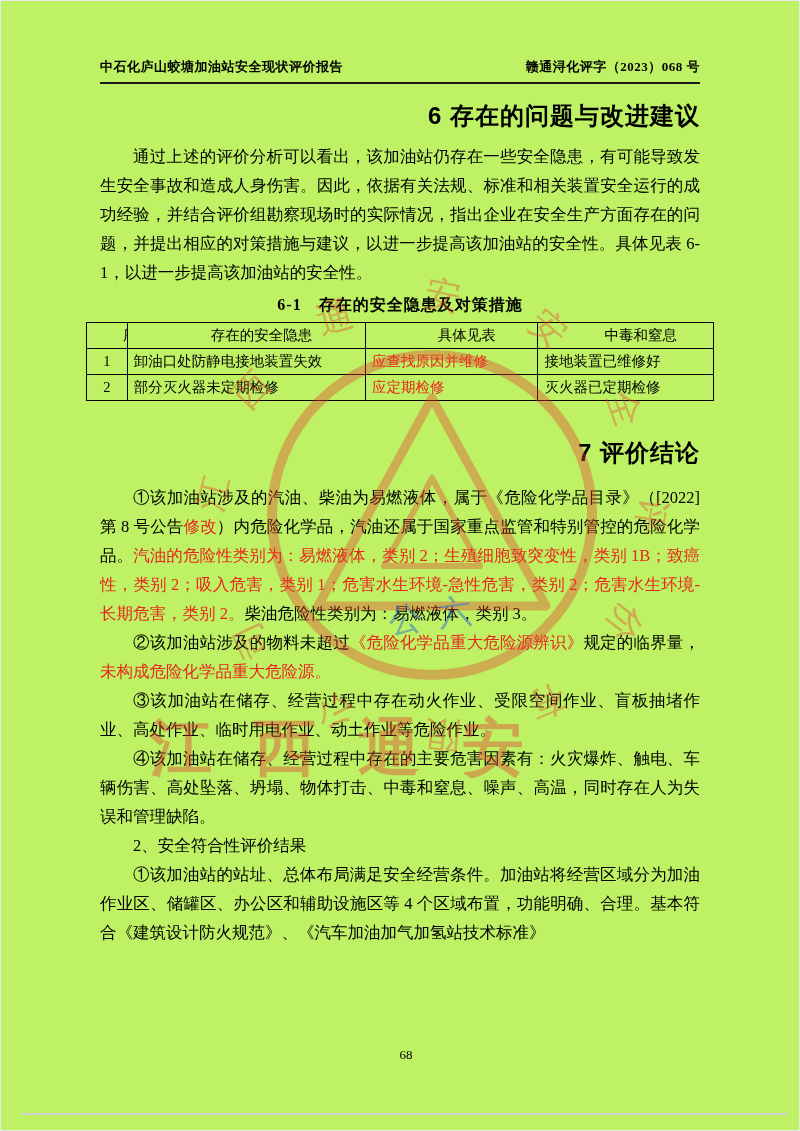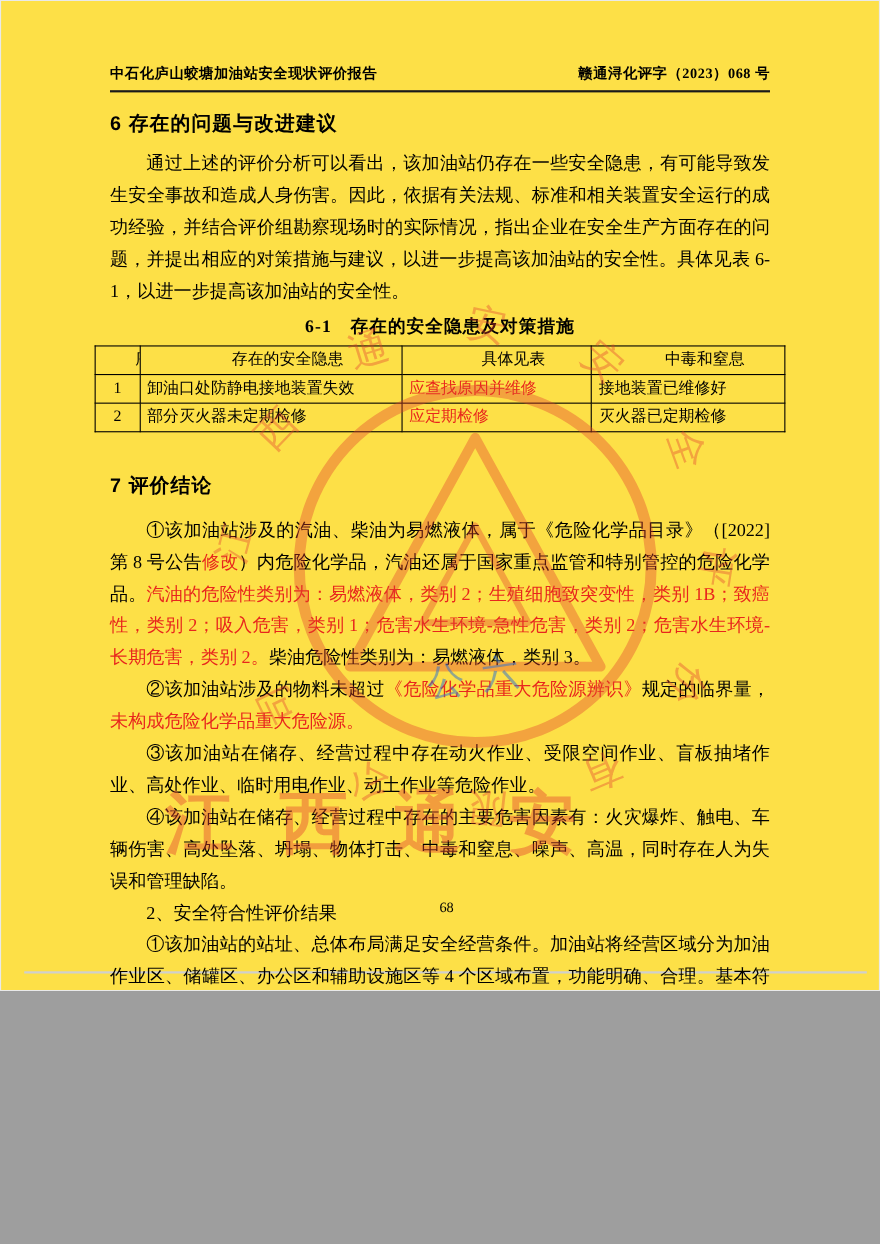--- a/index.html
+++ b/index.html
@@ -1,28 +1,28 @@
 <!DOCTYPE html>
 <html lang="zh" style="--red: #e8261d; --wm-red: rgba(226,64,47,0.42);"><head>
 <meta charset="utf-8">
 <style>
   * { margin:0; padding:0; box-sizing:border-box; }
   html,body { background:#9e9e9e; }
   .page {
-    position:relative; width:800px; height:901px; margin:0 auto;
-    background:#fde047; overflow:hidden; color:#000;
+    position:relative; width:800px; height:1131px; margin:0 auto;
+    background:#bef264; overflow:hidden; color:#000;
     font-family:"Liberation Serif","DejaVu Serif",serif;
     box-shadow: inset 0 0 0 1px #e9e9e9;
   }
   .content { position:relative; z-index:1; padding:58px 100px 0 100px; }
   .doc-header { display:flex; justify-content:space-between; align-items:flex-end;
     font-size:13px; font-weight:bold; letter-spacing:0.5px; }
   .header-rule { border-bottom:2px solid #1a1a1a; margin-top:6px; }
   .h-sec { font-family:"Liberation Sans","DejaVu Sans",sans-serif;
-    font-weight:700; font-size:18px; letter-spacing:1px; margin:16px 0 10px; }
+    font-weight:700; font-size:24px; letter-spacing:1px; margin:16px 0 10px;text-align:right; }
   .h-sec7 { margin-top:36px; margin-bottom:14px; }
   p.body { font-size:16.5px; line-height:29px; text-align:justify; text-justify:inter-character;
     text-indent:2em; }
   .red { color:var(--red,#e8261d); }
   .tbl-caption { text-align:center; font-weight:700; font-size:16px; margin:8px 0 6px;
     font-family:"Liberation Serif","DejaVu Serif",serif; letter-spacing:1px; }
   table.hzd { width:calc(100% + 28px); margin-left:-14px; border-collapse:collapse;
     font-size:14.5px; table-layout:fixed; }
   table.hzd th, table.hzd td { border:1.5px solid #000; padding:3px 6px; line-height:19px;
     font-weight:400; overflow:hidden; white-space:nowrap; }

